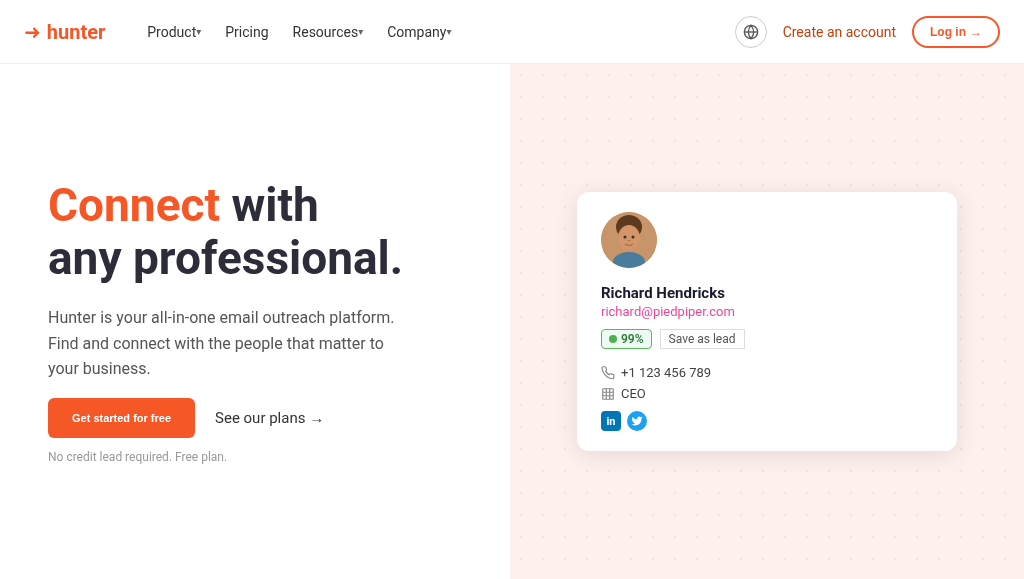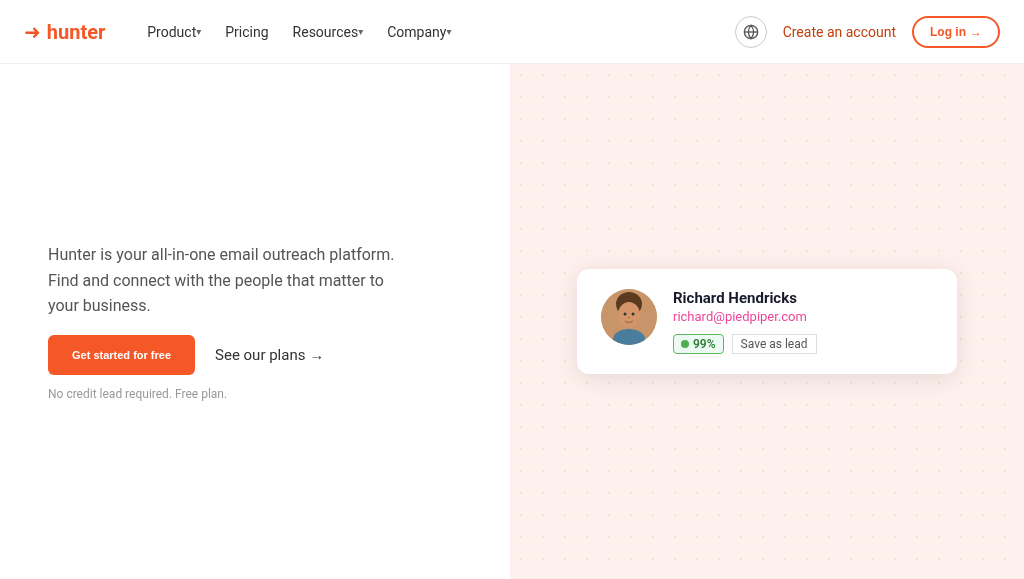--- a/index.html
+++ b/index.html
@@ -177,20 +177,21 @@
       background: #fff;
       border-radius: 12px;
       box-shadow: 0 4px 24px rgba(0,0,0,0.10);
       padding: 20px 24px;
       width: 380px;
       position: relative;
       z-index: 2;
       display: flex;
       gap: 16px;
       align-items: flex-start;
+      flex-direction: column;
     }
     .avatar {
       width: 56px;
       height: 56px;
       border-radius: 50%;
       overflow: hidden;
       flex-shrink: 0;
       background: #c8a880;
       display: flex;
       align-items: center;
@@ -331,20 +332,23 @@
     <button class="login-btn">
       <span>Log in</span>
       <span>→</span>
     </button>
   </div>
 </header>
 
 <main class="main">
 
   <section class="left-panel">
+    <h1 class="headline">
+      <span class="headline-orange">Connect</span><span class="headline-dark"> with<br>any professional.</span>
+    </h1>
     <p class="subtext">Hunter is your all-in-one email outreach platform.<br>Find and connect with the people that matter to<br>your business.</p>
     <div class="cta-row">
       <button class="cta-primary">Get started for free</button>
       <span class="cta-secondary">See our plans →</span>
     </div>
     <p class="no-cc">No credit lead required. Free plan.</p>
   </section>
 
   <section class="right-panel">
     <div class="contact-card">
@@ -373,16 +377,41 @@
         <div class="card-email">richard@piedpiper.com</div>
         <div class="card-badges">
           <div class="badge-score">
             <div class="badge-score-dot"></div>
             <span>99%</span>
           </div>
           <div class="badge-lead">Save as lead</div>
         </div>
       </div>
 
+      <div class="card-right">
+        <div class="card-phone">
+          <svg width="14" height="14" viewBox="0 0 24 24" fill="none" stroke="#888" stroke-width="2">
+              <path d="M22 16.92v3a2 2 0 0 1-2.18 2 19.79 19.79 0 0 1-8.63-3.07A19.5 19.5 0 0 1 4.69 12 19.79 19.79 0 0 1 1.65 3.47 2 2 0 0 1 3.62 1.25h3a2 2 0 0 1 2 1.72c.127.96.361 1.903.7 2.81a2 2 0 0 1-.45 2.11L7.91 8.84a16 16 0 0 0 6 6l.86-.86a2 2 0 0 1 2.11-.45c.907.339 1.85.573 2.81.7A2 2 0 0 1 22 16.92z"></path>
+            </svg>
+          <span>+1 123 456 789</span>
+        </div>
+        <div class="card-role">
+          <svg width="14" height="14" viewBox="0 0 24 24" fill="none" stroke="#888" stroke-width="2">
+              <rect x="3" y="3" width="18" height="18" rx="1"></rect>
+              <path d="M9 3v18M15 3v18M3 9h18M3 15h18"></path>
+            </svg>
+          <span>CEO</span>
+        </div>
+        <div class="card-socials">
+          <div class="social-linkedin">
+            <span>in</span>
+          </div>
+          <div class="social-twitter">
+            <svg width="12" height="12" viewBox="0 0 24 24" fill="white">
+                <path d="M23 3a10.9 10.9 0 0 1-3.14 1.53 4.48 4.48 0 0 0-7.86 3v1A10.66 10.66 0 0 1 3 4s-4 9 5 13a11.64 11.64 0 0 1-7 2c9 5 20 0 20-11.5a4.5 4.5 0 0 0-.08-.83A7.72 7.72 0 0 0 23 3z"></path>
+              </svg>
+          </div>
+        </div>
+      </div>
     </div>
   </section>
 
 </main>
 
 </body></html>

